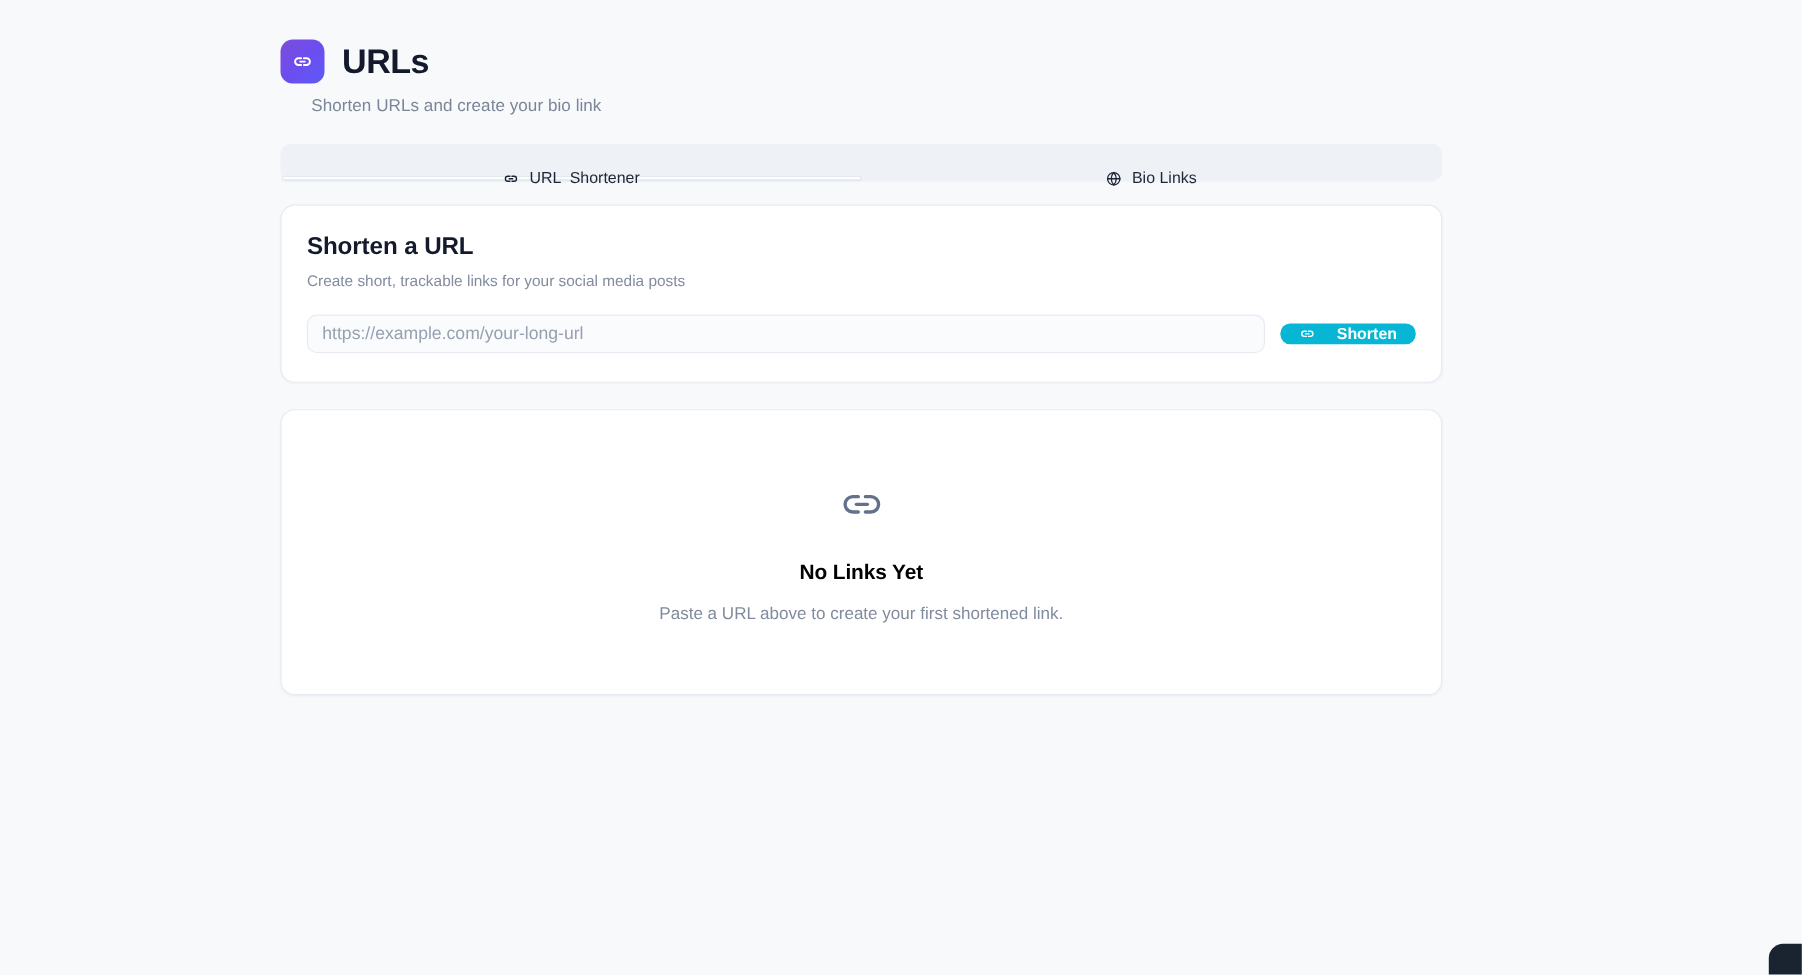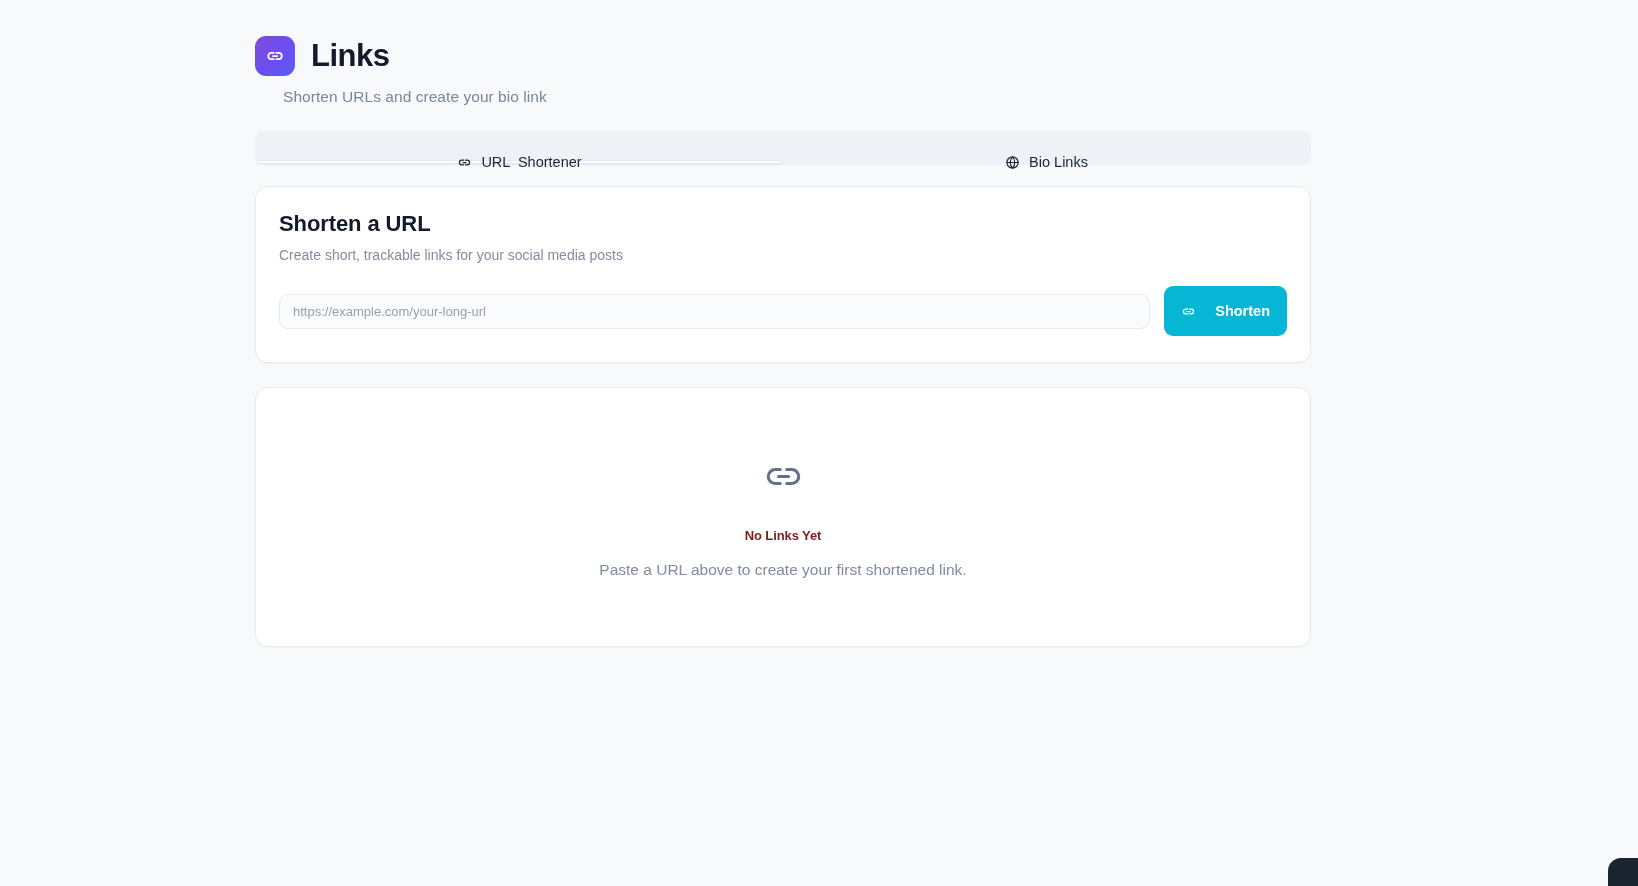--- a/index.html
+++ b/index.html
@@ -134,29 +134,29 @@
   }
 
   .url-input {
     flex: 1 1 auto;
     height: 35px;
     border: 1px solid #e6eaf1;
     border-radius: 9px;
     background: #fafbfd;
     padding: 0 13px;
     font-family: "Liberation Sans", sans-serif;
-    font-size: 13px;
+    font-size: 16px;
     color: #ef4444;
     outline: none;
   }
   .url-input::placeholder { color: #97a0b1; }
 
   .shorten-btn {
     flex: none;
-    height: 50px;
+    height: 19px;
     padding: 0 17px;
     display: flex;
     align-items: center;
     gap: 19px;
     background: #07b6d5;
     border: none;
     border-radius: 9px;
     color: #ffffff;
     font-family: "Liberation Sans", sans-serif;
     font-size: 14.5px;
@@ -172,23 +172,23 @@
     display: flex;
     flex-direction: column;
     align-items: center;
     justify-content: center;
   }
 
   .empty-icon { margin-bottom: 30px; }
   .empty-icon svg { display: block; }
 
   .empty-title {
-    font-size: 13px;
+    font-size: 19px;
     font-weight: 700;
-    color: #7f1d1d;
+    color: #000000;
     letter-spacing: -0.1px;
   }
 
   .empty-text {
     margin-top: 18px;
     font-size: 15.5px;
     color: #818b9d;
   }
 
   
@@ -209,21 +209,21 @@
   <div class="content">
 
     <div class="header-row">
       <div class="app-icon">
         <svg width="20" height="20" viewBox="0 0 24 24" fill="none" stroke="#ffffff" stroke-width="2.1" stroke-linecap="round" stroke-linejoin="round">
           <path d="M9.5 12h5"></path>
           <path d="M10.5 8.3H7.6a3.7 3.7 0 0 0 0 7.4h2.9"></path>
           <path d="M13.5 8.3h2.9a3.7 3.7 0 0 1 0 7.4h-2.9"></path>
         </svg>
       </div>
-      <div class="page-title">Links</div>
+      <div class="page-title">URLs</div>
     </div>
     <div class="page-subtitle">Shorten URLs and create your bio link</div>
 
     <div class="tabs">
       <div class="tab active">
         <span>
           <svg width="15" height="15" viewBox="0 0 24 24" fill="none" stroke="#1d2535" stroke-width="2" stroke-linecap="round" stroke-linejoin="round">
             <path d="M9.5 12h5"></path>
             <path d="M10.5 8.3H7.6a3.7 3.7 0 0 0 0 7.4h2.9"></path>
             <path d="M13.5 8.3h2.9a3.7 3.7 0 0 1 0 7.4h-2.9"></path>

